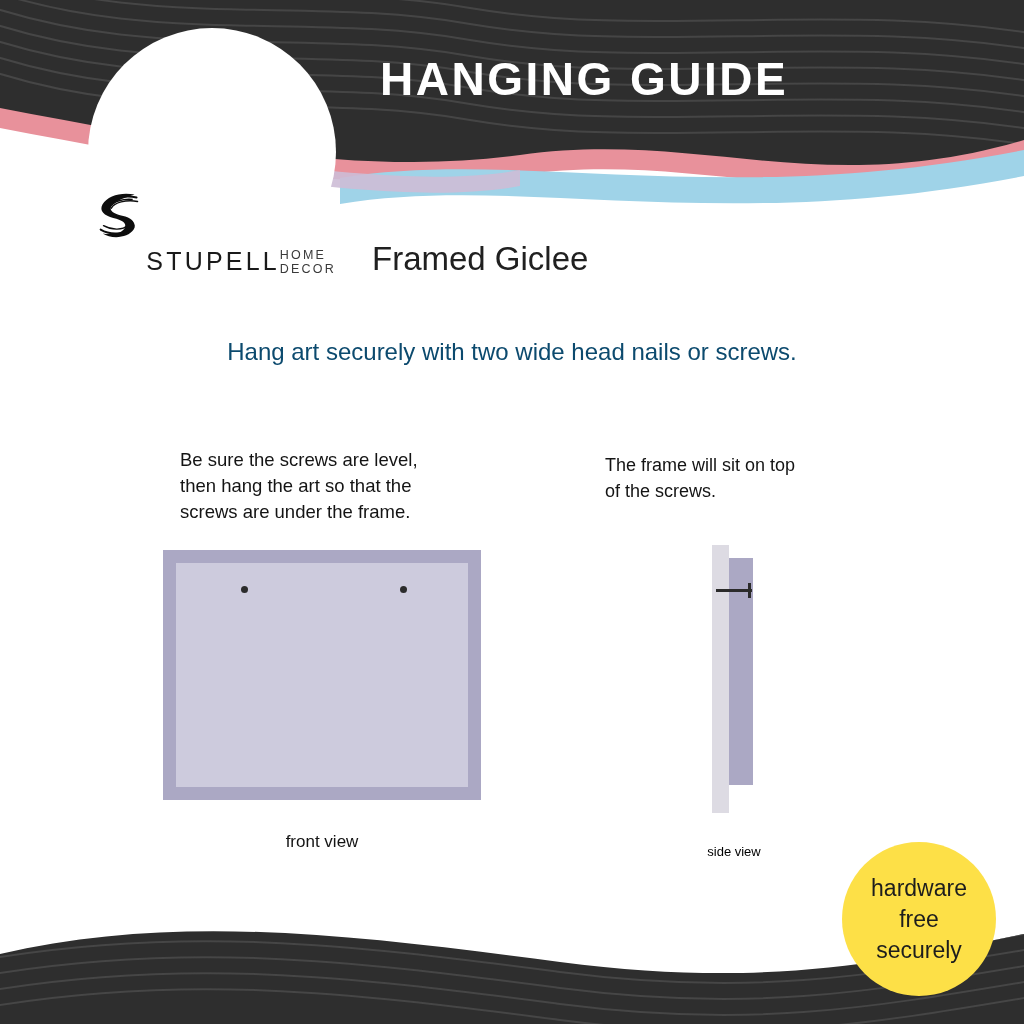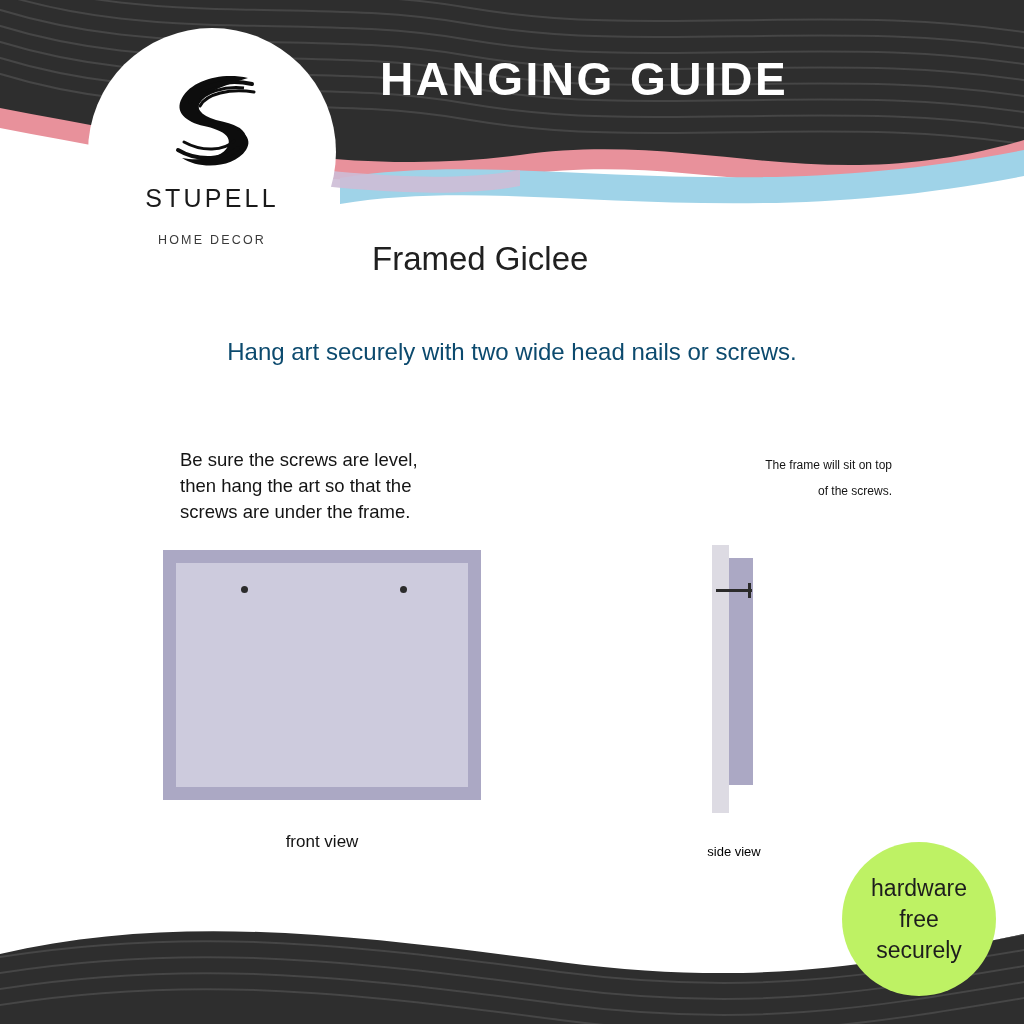--- a/index.html
+++ b/index.html
@@ -34,22 +34,22 @@
 
   
   .logo-badge {
     position: absolute;
     left: 88px; top: 28px;
     width: 248px; height: 248px;
     border-radius: 50%;
     background: #ffffff;
     box-shadow: 0 0 0 0 rgba(0,0,0,0);
     display: flex;
-    flex-direction: column;
-    align-items: center;
+    flex-direction: row;
+    align-items: flex-end;
     justify-content: flex-start;
     z-index: 6;
   }
   .logo-mark {
     margin-top: 34px;
     width: 120px;
     height: 120px;
   }
   .logo-name {
     font-size: 25px;
@@ -103,27 +103,27 @@
     position: absolute;
     left: 180px;
     top: 447px;
     width: 300px;
     font-size: 18.5px;
     line-height: 26px;
     color: #141414;
   }
   .panel-right-caption {
     position: absolute;
-    left: 622px;
+    left: 605px;
     top: 452px;
     width: 270px;
-    font-size: 12px;
+    font-size: 18px;
     line-height: 26px;
     color: #141414;
-    text-align: right;
+    text-align: left;
   }
 
   
   .front-frame {
     position: absolute;
     left: 163px;
     top: 550px;
     width: 318px;
     height: 250px;
     background: #aba8c4;
@@ -197,21 +197,21 @@
   }
 
   
   .hw-badge {
     position: absolute;
     right: 28px;
     bottom: 28px;
     width: 154px;
     height: 154px;
     border-radius: 50%;
-    background: #bef264;
+    background: #fde047;
     display: flex;
     flex-direction: column;
     align-items: center;
     justify-content: center;
     z-index: 8;
     line-height: 31px;
   }
   .hw-badge span {
     font-size: 23px;
     color: #1d1d1d;

